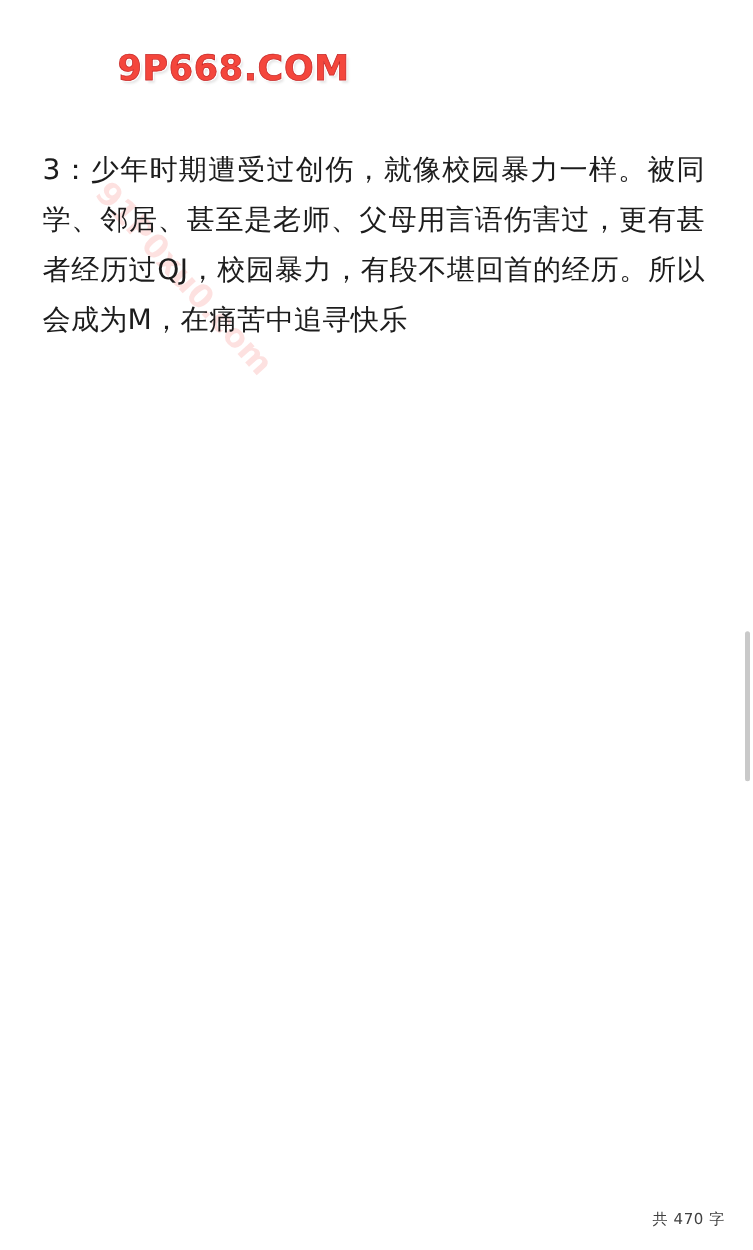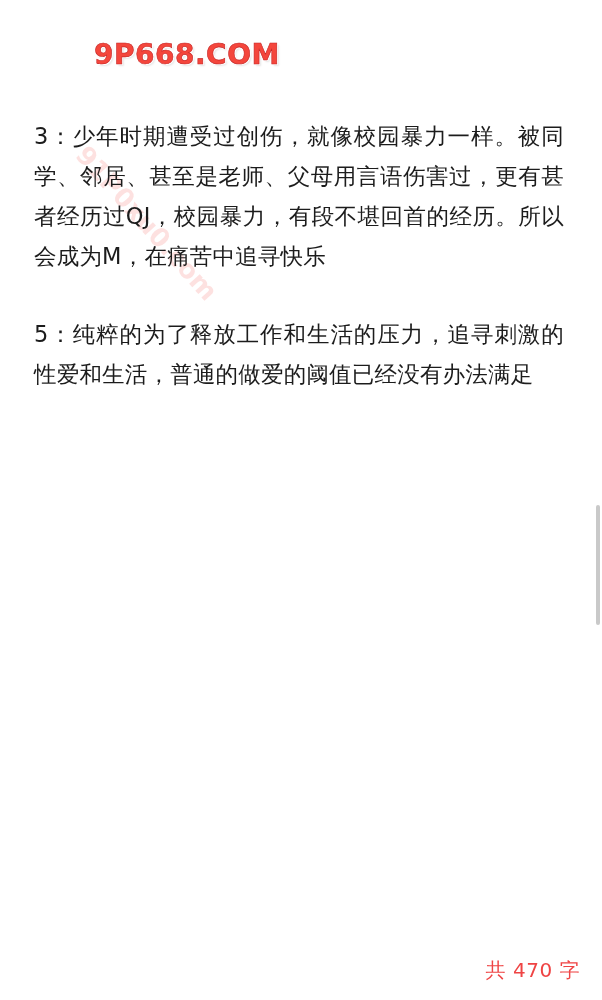--- a/index.html
+++ b/index.html
@@ -71,22 +71,22 @@
     word-break: break-all;
     letter-spacing: 0.2px;
   }
   .para:last-child { margin-bottom: 0; }
   
   .word-count {
     position: absolute;
     right: 22px;
     bottom: 16px;
     font-family: "DejaVu Sans", sans-serif;
-    font-size: 20px;
-    color: #ef4444;
+    font-size: 12px;
+    color: #404040;
     letter-spacing: 0.5px;
   }
   
   .scrollbar-track {
     position: absolute;
     right: 1px;
     top: 0;
     width: 4px;
     height: 1000px;
     background: transparent;
@@ -105,21 +105,20 @@
 <body>
 
 <div class="page">
 
   <div class="logo">9P668.COM</div>
 
   <div class="watermark">91P0xu0.com</div>
 
   <div class="article">
     <p class="para">3：少年时期遭受过创伤，就像校园暴力一样。被同学、邻居、甚至是老师、父母用言语伤害过，更有甚者经历过QJ，校园暴力，有段不堪回首的经历。所以会成为M，在痛苦中追寻快乐</p>
-    <p class="para">5：纯粹的为了释放工作和生活的压力，追寻刺激的性爱和生活，普通的做爱的阈值已经没有办法满足</p>
   </div>
 
   <div class="word-count">共 470 字</div>
 
   <div class="scrollbar-track">
     <div class="scrollbar-thumb"></div>
   </div>
 
 </div>
 

